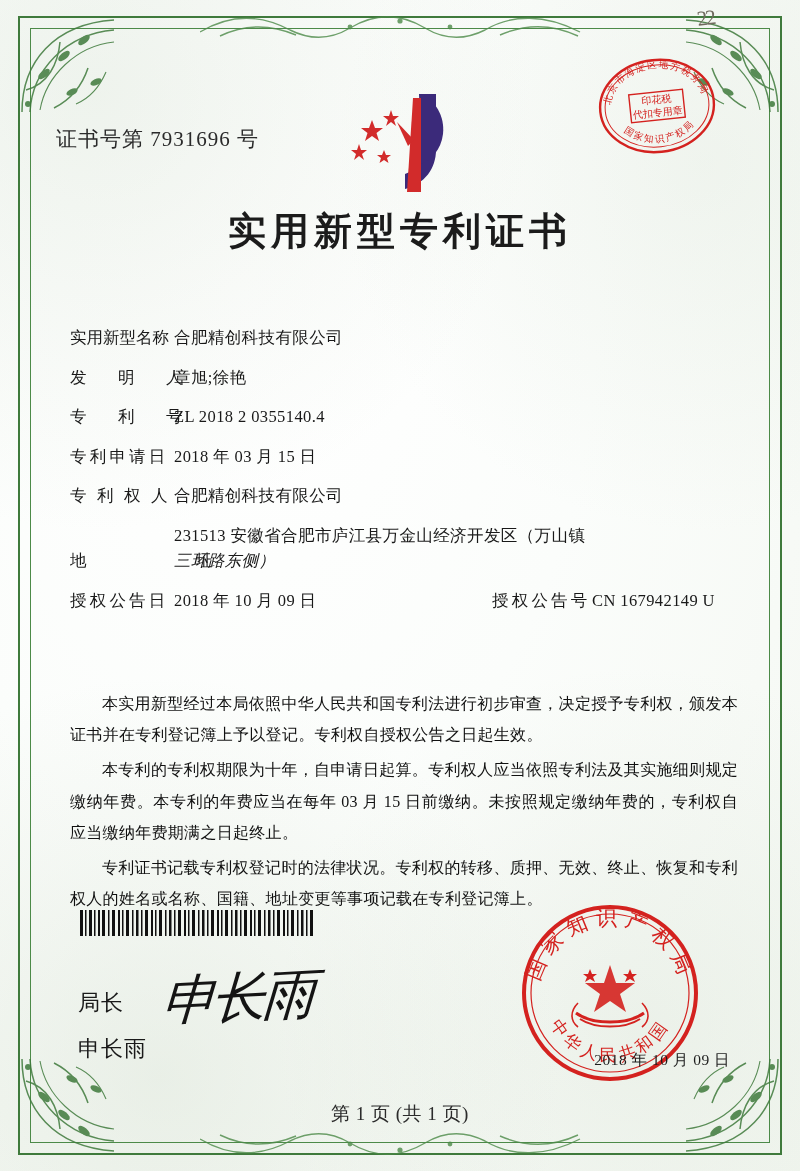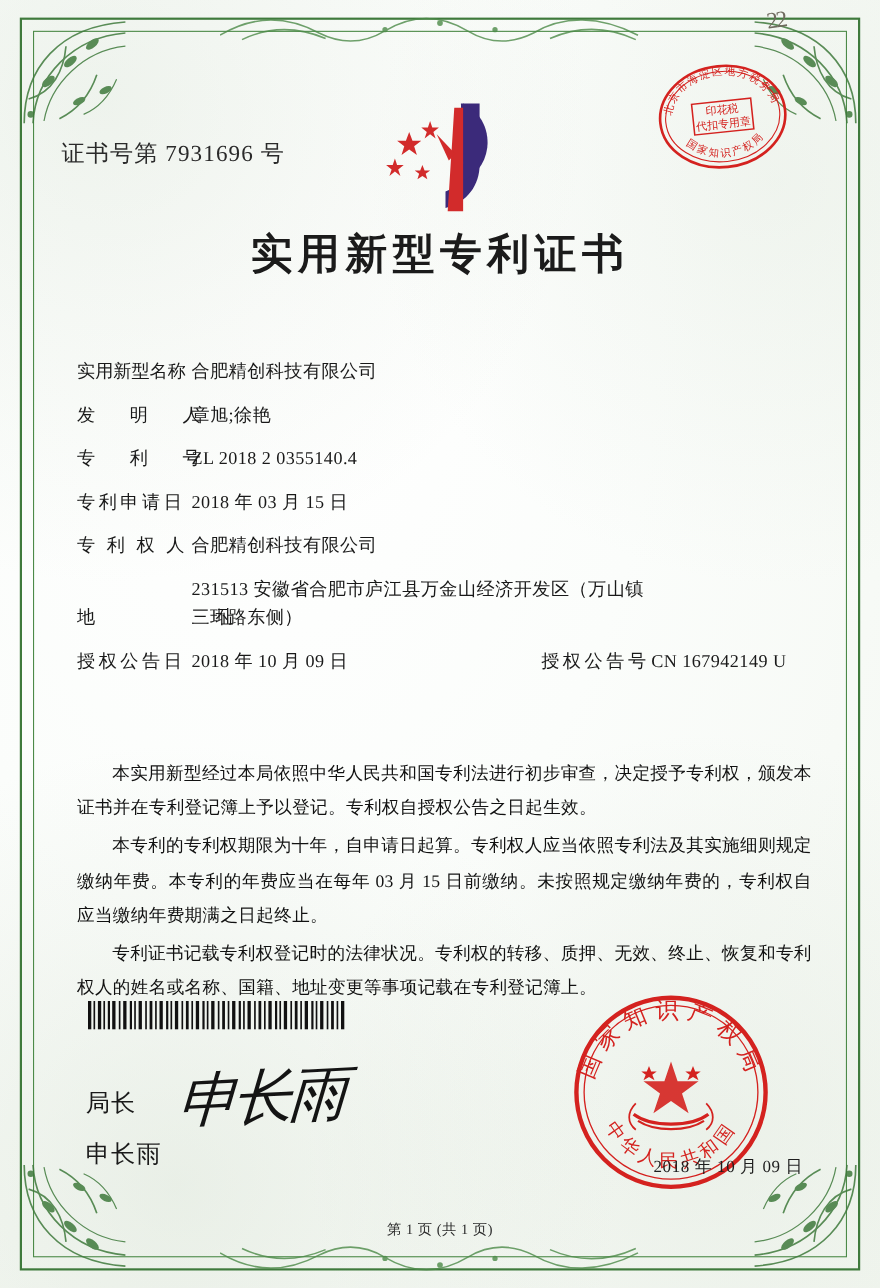--- a/index.html
+++ b/index.html
@@ -154,20 +154,21 @@
   .field-label.sp2 { letter-spacing: 3.2px; }
   .field-label.sp3 { letter-spacing: 15px; }
   .field-value {
     flex: 1;
     color: #191919;
     letter-spacing: .4px;
   }
   .field-value .line2 {
     display: block;
     margin-top: 9px;
+    font-style: italic;
   }
   
   .row-2col {
     display: flex;
     align-items: flex-start;
     margin-bottom: 20px;
     gap: 32px;
   }
   .col-a { width: 390px; flex: 0 0 390px; display:flex; }
   .col-b { flex: 1; display:flex; }
@@ -241,21 +242,21 @@
     letter-spacing: .5px;
     white-space: nowrap;
   }
 
   
   #footer {
     position: absolute;
     left: 0; right: 0;
     bottom: 44px;
     text-align: center;
-    font-size: 13px;
+    font-size: 19px;
     color: #2b2b2b;
     letter-spacing: .5px;
   }
 </style>
 </head>
 <body>
 
 <div id="page">
   <div id="paper-noise"></div>
 

